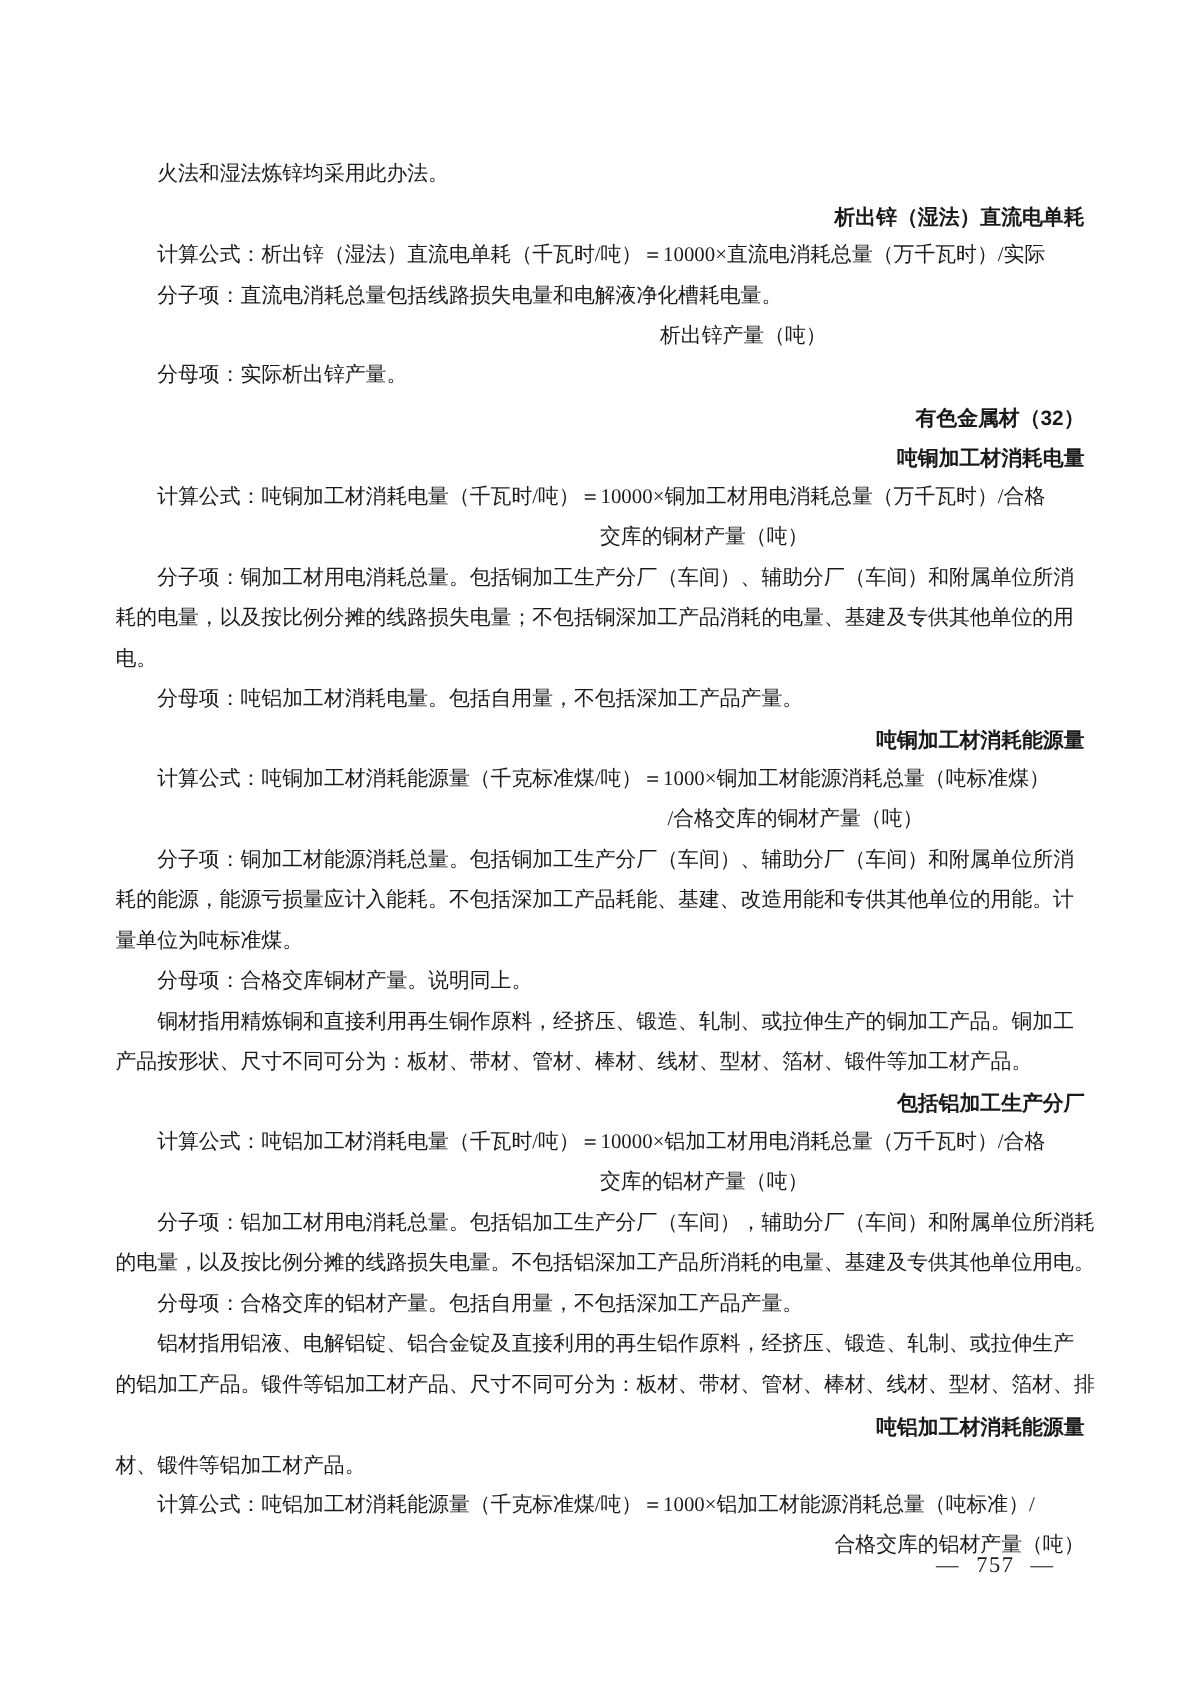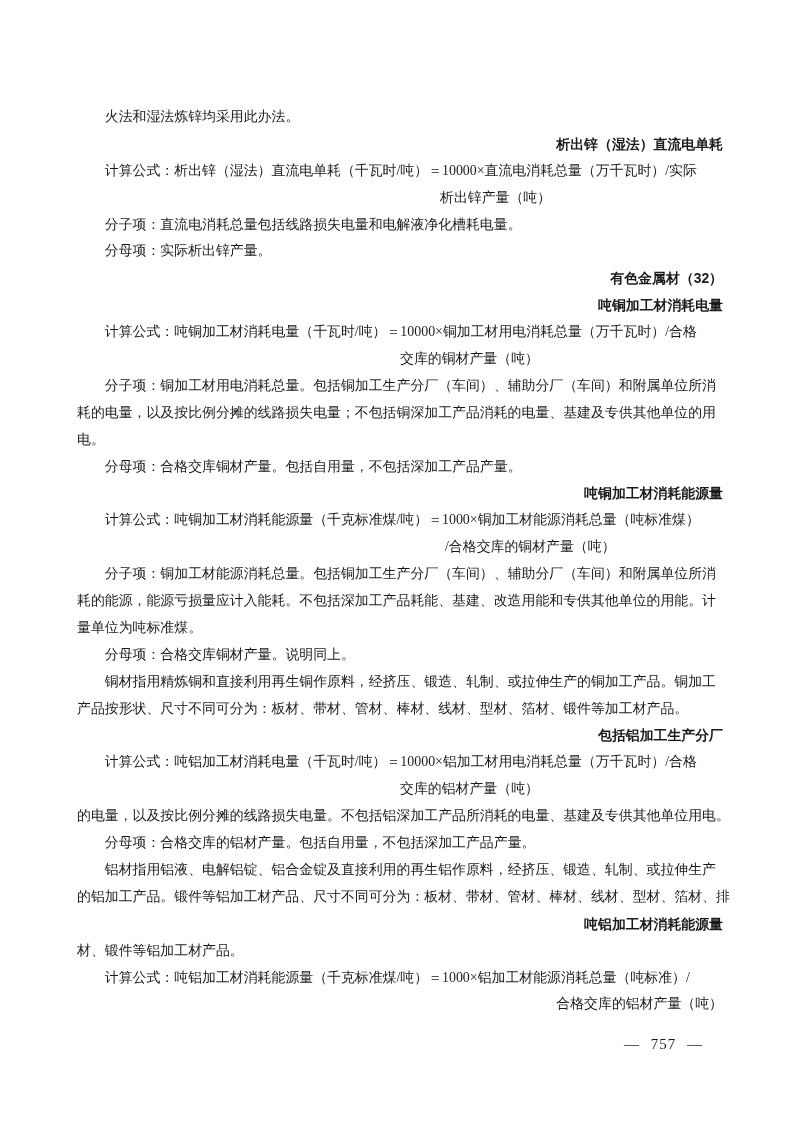--- a/index.html
+++ b/index.html
@@ -56,43 +56,44 @@
     margin-left: 48px;
   }
 </style>
 </head>
 <body>
 
 <main class="doc">
   <div class="ln p">火法和湿法炼锌均采用此办法。</div>
   <div class="ln h">析出锌（湿法）直流电单耗</div>
   <div class="ln p">计算公式：析出锌（湿法）直流电单耗（千瓦时/吨）＝10000×直流电消耗总量（万千瓦时）/实际</div>
+  <div class="ln p">分子项：直流电消耗总量包括线路损失电量和电解液净化槽耗电量。</div>
   <div class="ln f1">析出锌产量（吨）</div>
-  <div class="ln p">分子项：直流电消耗总量包括线路损失电量和电解液净化槽耗电量。</div>
   <div class="ln p">分母项：实际析出锌产量。</div>
   <div class="ln h">有色金属材（32）</div>
   <div class="ln h">吨铜加工材消耗电量</div>
   <div class="ln p">计算公式：吨铜加工材消耗电量（千瓦时/吨）＝10000×铜加工材用电消耗总量（万千瓦时）/合格</div>
   <div class="ln f2">交库的铜材产量（吨）</div>
   <div class="ln p">分子项：铜加工材用电消耗总量。包括铜加工生产分厂（车间）、辅助分厂（车间）和附属单位所消</div>
   <div class="ln c">耗的电量，以及按比例分摊的线路损失电量；不包括铜深加工产品消耗的电量、基建及专供其他单位的用</div>
   <div class="ln c">电。</div>
-  <div class="ln p">分母项：合格交库铜材产量。包括自用量，不包括深加工产品产量。</div>
+  <div class="ln p">分母项：吨铝加工材消耗电量。包括自用量，不包括深加工产品产量。</div>
   <div class="ln h">吨铜加工材消耗能源量</div>
   <div class="ln p">计算公式：吨铜加工材消耗能源量（千克标准煤/吨）＝1000×铜加工材能源消耗总量（吨标准煤）</div>
   <div class="ln f3">/合格交库的铜材产量（吨）</div>
   <div class="ln p">分子项：铜加工材能源消耗总量。包括铜加工生产分厂（车间）、辅助分厂（车间）和附属单位所消</div>
   <div class="ln c">耗的能源，能源亏损量应计入能耗。不包括深加工产品耗能、基建、改造用能和专供其他单位的用能。计</div>
   <div class="ln c">量单位为吨标准煤。</div>
   <div class="ln p">分母项：合格交库铜材产量。说明同上。</div>
   <div class="ln p">铜材指用精炼铜和直接利用再生铜作原料，经挤压、锻造、轧制、或拉伸生产的铜加工产品。铜加工</div>
   <div class="ln c">产品按形状、尺寸不同可分为：板材、带材、管材、棒材、线材、型材、箔材、锻件等加工材产品。</div>
   <div class="ln h">包括铝加工生产分厂</div>
   <div class="ln p">计算公式：吨铝加工材消耗电量（千瓦时/吨）＝10000×铝加工材用电消耗总量（万千瓦时）/合格</div>
   <div class="ln f2">交库的铝材产量（吨）</div>
+  <div class="ln p">分子项：铝加工材用电消耗总量。包括铝加工生产分厂（车间），辅助分厂（车间）和附属单位所消耗</div>
   <div class="ln c">的电量，以及按比例分摊的线路损失电量。不包括铝深加工产品所消耗的电量、基建及专供其他单位用电。</div>
   <div class="ln p">分母项：合格交库的铝材产量。包括自用量，不包括深加工产品产量。</div>
   <div class="ln p">铝材指用铝液、电解铝锭、铝合金锭及直接利用的再生铝作原料，经挤压、锻造、轧制、或拉伸生产</div>
   <div class="ln c">的铝加工产品。锻件等铝加工材产品、尺寸不同可分为：板材、带材、管材、棒材、线材、型材、箔材、排</div>
   <div class="ln h">吨铝加工材消耗能源量</div>
   <div class="ln c">材、锻件等铝加工材产品。</div>
   <div class="ln p">计算公式：吨铝加工材消耗能源量（千克标准煤/吨）＝1000×铝加工材能源消耗总量（吨标准）/</div>
   <div class="ln f4">合格交库的铝材产量（吨）</div>
 </main>
 

